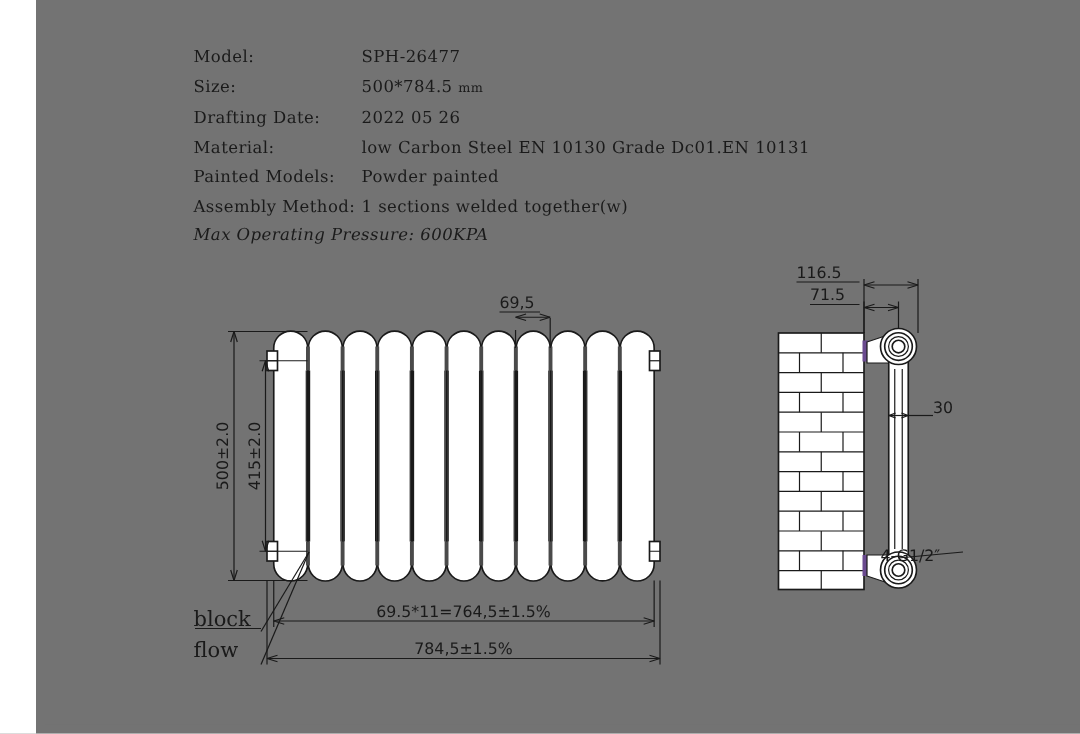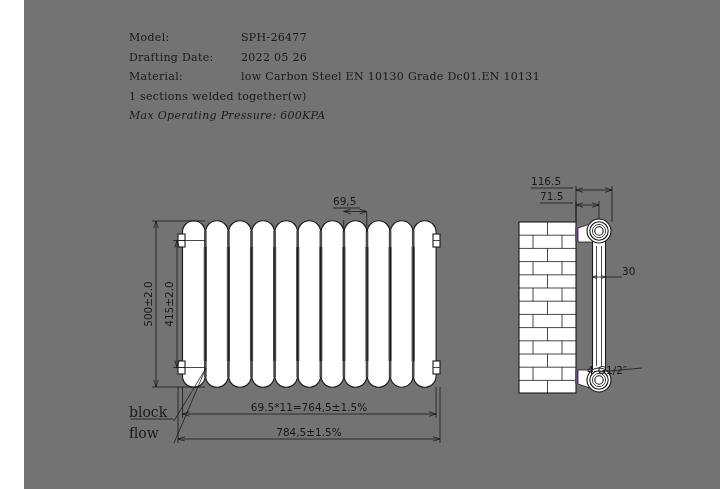--- a/index.html
+++ b/index.html
@@ -52,28 +52,37 @@
 <body>
 
 <div id="sheet">
 
   <div id="spec">
     <div class="spec-row">
       <span class="spec-label">Model:</span>
       <span class="spec-value">SPH-26477</span>
     </div>
     <div class="spec-row">
+      <span class="spec-label">Size:</span>
+      <span class="spec-value"><span>500*784.5</span> <span class="unit">mm</span></span>
+    </div>
+    <div class="spec-row">
       <span class="spec-label">Drafting Date:</span>
       <span class="spec-value">2022 05 26</span>
     </div>
     <div class="spec-row">
       <span class="spec-label">Material:</span>
       <span class="spec-value">low Carbon Steel  EN 10130 Grade Dc01.EN 10131</span>
     </div>
     <div class="spec-row">
+      <span class="spec-label">Painted Models:</span>
+      <span class="spec-value">Powder painted</span>
+    </div>
+    <div class="spec-row">
+      <span class="spec-label">Assembly Method:</span>
       <span class="spec-value">1 sections welded together(w)</span>
     </div>
     <div class="spec-row wide">
       <span class="spec-label">Max Operating Pressure: 600KPA</span>
     </div>
   </div>
 
   <div id="draw">
   <svg width="720" height="489" viewBox="0 0 720 489" xmlns="http://www.w3.org/2000/svg">
 

